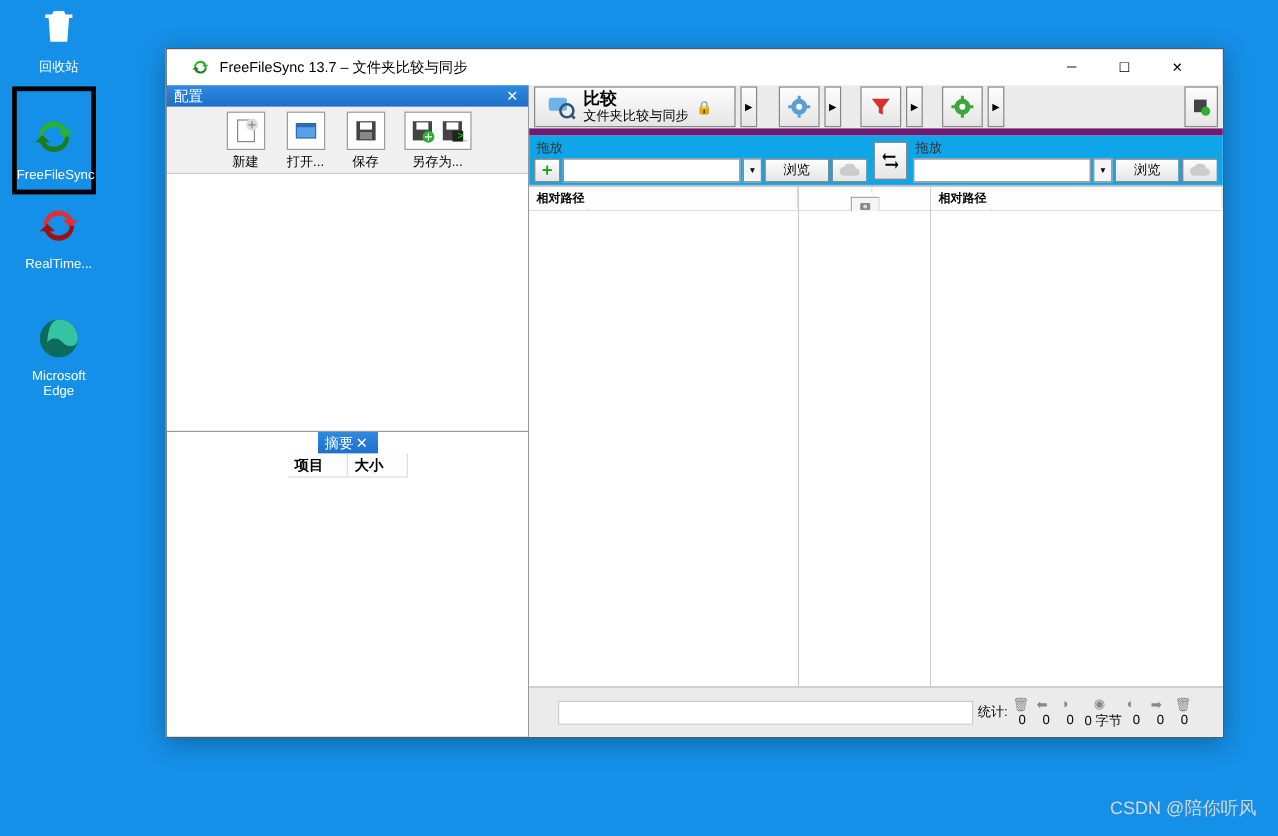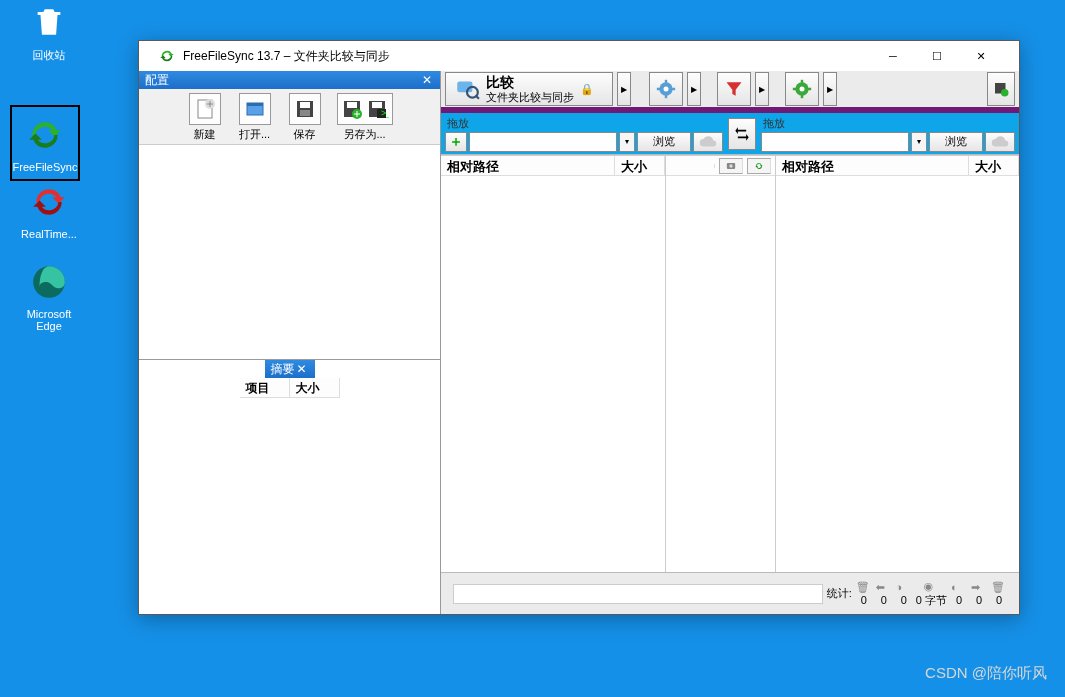--- a/index.html
+++ b/index.html
@@ -1,21 +1,21 @@
 <!DOCTYPE html>
 <html><head>
 <meta charset="utf-8">
 <style>
 * { box-sizing: border-box; margin: 0; padding: 0; font-family: "Microsoft YaHei", "Segoe UI", sans-serif; }
 body { background: #1590e8; width: 1065px; height: 697px; position: relative; overflow: hidden; }
 
 
 .desktop-icon { position: absolute; width: 70px; text-align: center; color: #fff; font-size: 11px; cursor: pointer; }
 .desktop-icon .iconbox { width: 44px; height: 44px; margin: 0 auto 4px; display: flex; align-items: center; justify-content: center; }
-.ffs-selected { border: 2px solid #000000; padding: 6px 0 6px; margin-top: 33px; }
+.ffs-selected { border: 4px solid #000000; padding: 16px 0 6px; }
 
 
 .window { position: absolute; left: 138px; top: 40px; width: 882px; height: 575px; background: #fff; border: 1px solid #5a5a5a; box-shadow: 0 4px 20px rgba(0,0,0,0.3); display: flex; flex-direction: column; }
 .titlebar { height: 30px; display: flex; align-items: center; padding: 0 16px; font-size: 12px; }
 .titlebar .title { flex: 1; padding-left: 4px; }
 .title-icon { width: 16px; height: 16px; margin: 0 4px; }
 .win-btn { width: 44px; height: 28px; display: flex; align-items: center; justify-content: center; font-size: 11px; }
 
 .menubar { height: 20px; display: flex; font-size: 12px; padding: 0 6px; gap: 12px; align-items: center; color: #000; }
 
@@ -51,27 +51,27 @@
 .path-row { display: flex; gap: 2px; align-items: center; }
 .add-btn { width: 22px; height: 20px; border: 1px solid #888; background: linear-gradient(#fdfdfd,#e5e5e5); display: flex; align-items: center; justify-content: center; font-size: 14px; color: #0a0; cursor: pointer; font-weight: bold; }
 .path-row input { flex: 1; height: 20px; border: 1px solid #888; font-size: 11px; padding: 0 2px; }
 .dd-btn { width: 16px; height: 20px; border: 1px solid #888; background: #f5f5f5; font-size: 8px; cursor: pointer; display:flex;align-items:center;justify-content:center;}
 .browse-btn { width: 54px; height: 20px; border: 1px solid #888; background: linear-gradient(#fdfdfd,#e5e5e5); font-size: 11px; cursor: pointer; }
 .cloud-btn { width: 30px; height: 20px; border: 1px solid #888; background: linear-gradient(#fdfdfd,#e5e5e5); display:flex;align-items:center;justify-content:center; cursor:pointer;}
 .swap-btn { width: 28px; height: 32px; border: 1px solid #888; background: linear-gradient(#fdfdfd,#e5e5e5); display:flex;align-items:center;justify-content:center; cursor:pointer; margin: 0 3px;}
 
 .gridrow { flex: 1; display: flex; background: #fff; border-top: 1px solid #ccc; }
 .gcol { border-right: 1px solid #ccc; display: flex; flex-direction: column; }
-.gcol .ghead { height: 20px; background: #fdfdfd; border-bottom: 1px solid #ddd; display: flex; font-size: 13px; font-weight: bold; }
+.gcol .ghead { height: 20px; background: #fdfdfd; border-bottom: 1px solid #ddd; display: flex; font-size: 10px; font-weight: bold; flex-direction: column; }
 .gcol .ghead > div { padding: 2px 6px; border-right: 1px solid #ddd; }
 .gcol .gbody { flex: 1; background: #fff; }
 .midcol .ghead { justify-content: space-around; align-items: center; gap:4px; padding:0 4px;}
 .mini-icon-btn { width: 24px; height: 16px; border: 1px solid #aaa; background:#f5f5f5; display:flex;align-items:center;justify-content:center; font-size:10px; cursor:pointer;}
 
-.statusbar { height: 42px; background: #ebebeb; border-top: 1px solid #bbb; display: flex; align-items: center; padding: 0 12px; font-size: 11px; gap: 4px; }
+.statusbar { height: 42px; background: #ebebeb; border-top: 1px solid #bbb; display: flex; align-items: center; padding: 0 24px; font-size: 11px; gap: 4px; }
 .sb-left { flex: 1; height: 20px; background: #fff; border: 1px solid #ccc; }
 .stat-item { display: flex; flex-direction: column; align-items: center; gap: 1px; }
 .stat-item .sicon { width: 16px; height: 12px; color:#888;}
 
 .watermark { position: absolute; right: 18px; bottom: 14px; color: #d6d6d6; font-size: 15px; }
 
 
 svg { display: block; }
 </style>
 </head>
@@ -89,21 +89,21 @@
 <div class="desktop-icon ffs-selected" style="left:10px;top:72px">
   <div class="iconbox">
       <svg width="38" height="38" viewBox="0 0 24 24">
         <path fill="#2bb12b" d="M12 4a8 8 0 0 1 7.4 5H22l-4 4-4-4h2.6A6 6 0 0 0 6 12H4a8 8 0 0 1 8-8z"></path>
         <path fill="#197d19" d="M12 20a8 8 0 0 1-7.4-5H2l4-4 4 4H7.4A6 6 0 0 0 18 12h2a8 8 0 0 1-8 8z"></path>
       </svg>
     </div>
   <div>FreeFileSync</div>
 </div>
 
-<div class="desktop-icon" style="left:14px;top:180px">
+<div class="desktop-icon" style="left:14px;top:166px">
   <div class="iconbox">
       <svg width="38" height="38" viewBox="0 0 24 24">
         <path fill="#e03030" d="M12 4a8 8 0 0 1 7.4 5H22l-4 4-4-4h2.6A6 6 0 0 0 6 12H4a8 8 0 0 1 8-8z"></path>
         <path fill="#a01010" d="M12 20a8 8 0 0 1-7.4-5H2l4-4 4 4H7.4A6 6 0 0 0 18 12h2a8 8 0 0 1-8 8z"></path>
       </svg>
     </div>
   <div>RealTime...</div>
 </div>
 
 <div class="desktop-icon" style="left:14px;top:260px">

